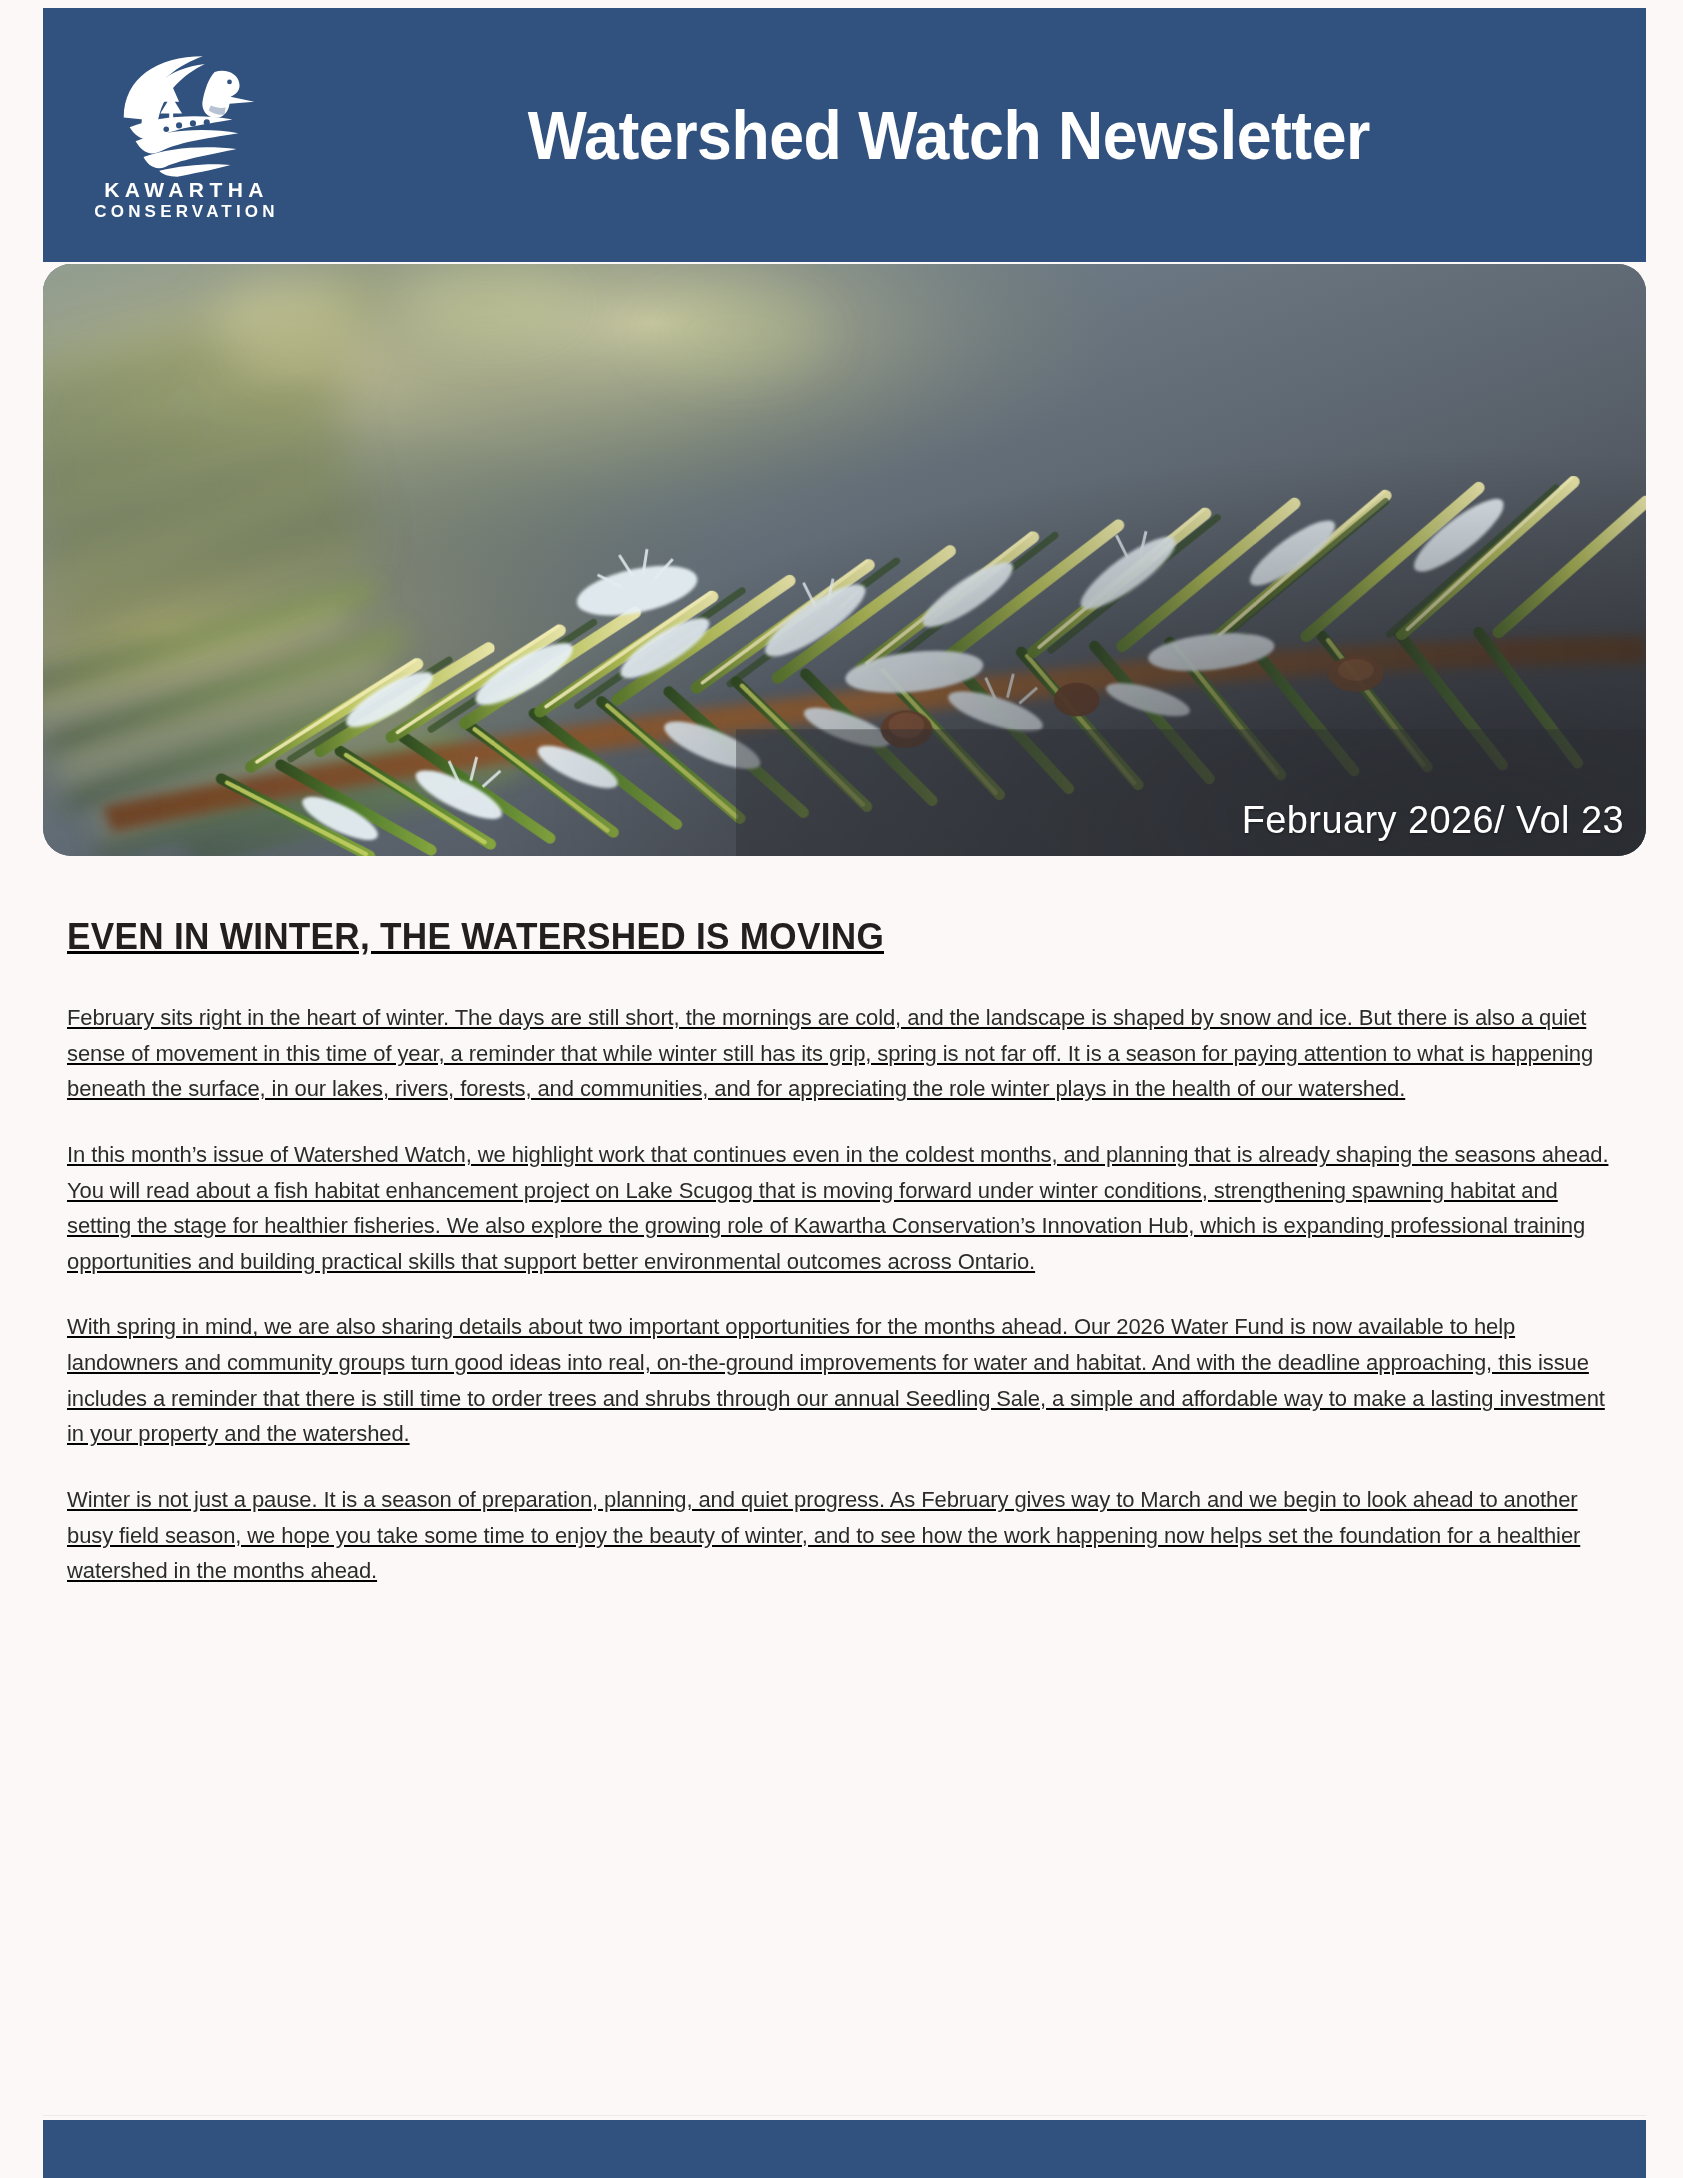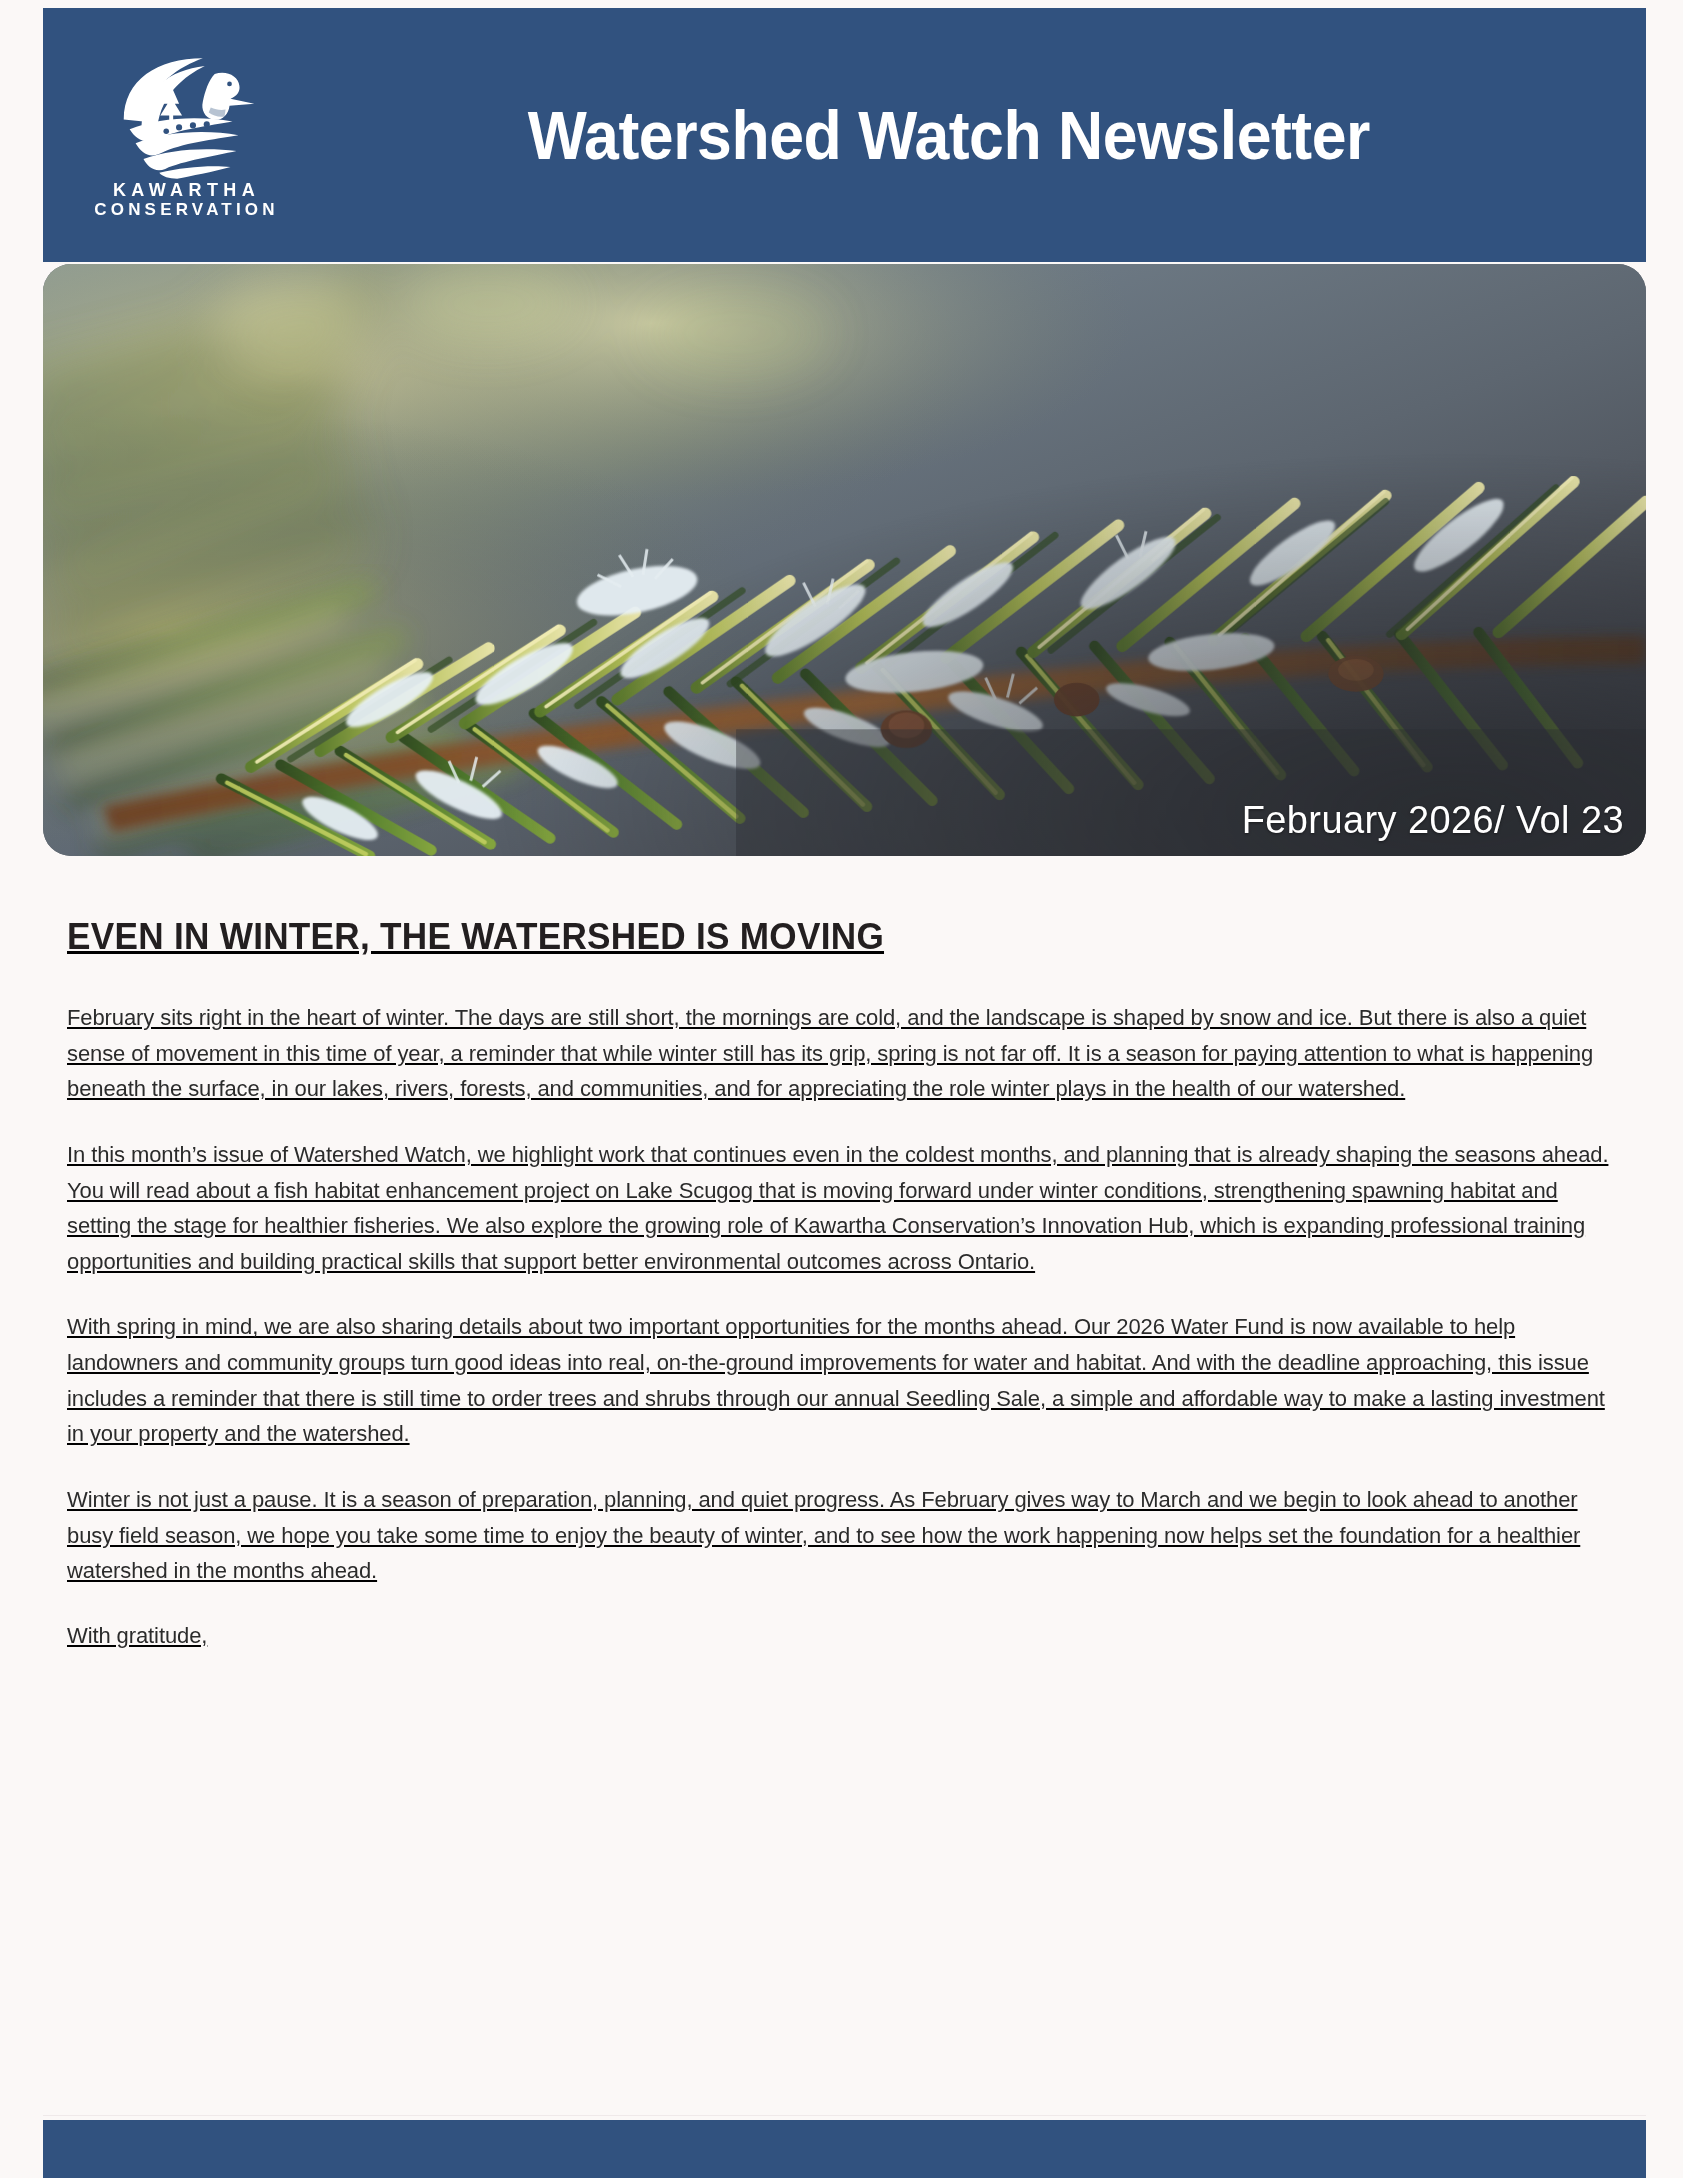--- a/index.html
+++ b/index.html
@@ -45,21 +45,21 @@
   .logo-mark {
     width: 174px;
     height: 123px;
     display: block;
   }
   .logo-word {
     color: #FFFFFF;
     font-family: "Liberation Sans", sans-serif;
     font-weight: bold;
     letter-spacing: 5.4px;
-    font-size: 18px;
+    font-size: 21px;
     line-height: 1.08;
     text-align: center;
     margin-top: 2px;
   }
   .logo-sub {
     color: #FFFFFF;
     font-family: "Liberation Sans", sans-serif;
     font-weight: bold;
     letter-spacing: 4.2px;
     font-size: 17px;
@@ -424,21 +424,20 @@
 
   <div class="article">
     <h1 class="article-heading">EVEN IN WINTER, THE WATERSHED IS MOVING</h1>
 
     <p class="para">February sits right in the heart of winter. The days are still short, the mornings are cold, and the landscape is shaped by snow and ice. But there is also a quiet sense of movement in this time of year, a reminder that while winter still has its grip, spring is not far off. It is a season for paying attention to what is happening beneath the surface, in our lakes, rivers, forests, and communities, and for appreciating the role winter plays in the health of our watershed.</p>
     <p class="para">In this month’s issue of Watershed Watch, we highlight work that continues even in the coldest months, and planning that is already shaping the seasons ahead. You will read about a fish habitat enhancement project on Lake Scugog that is moving forward under winter conditions, strengthening spawning habitat and setting the stage for healthier fisheries. We also explore the growing role of Kawartha Conservation’s Innovation Hub, which is expanding professional training opportunities and building practical skills that support better environmental outcomes across Ontario.</p>
     <p class="para">With spring in mind, we are also sharing details about two important opportunities for the months ahead. Our 2026 Water Fund is now available to help landowners and community groups turn good ideas into real, on-the-ground improvements for water and habitat. And with the deadline approaching, this issue includes a reminder that there is still time to order trees and shrubs through our annual Seedling Sale, a simple and affordable way to make a lasting investment in your property and the watershed.</p>
     <p class="para">Winter is not just a pause. It is a season of preparation, planning, and quiet progress. As February gives way to March and we begin to look ahead to another busy field season, we hope you take some time to enjoy the beauty of winter, and to see how the work happening now helps set the foundation for a healthier watershed in the months ahead.</p>
 
     <p class="para sig">
-      <span class="sig-line">With gratitude,</span>
     </p>
   </div>
 
   <div class="hairline"></div>
   <div class="footer-bar"></div>
 
 </div>
 
 
 </body></html>

